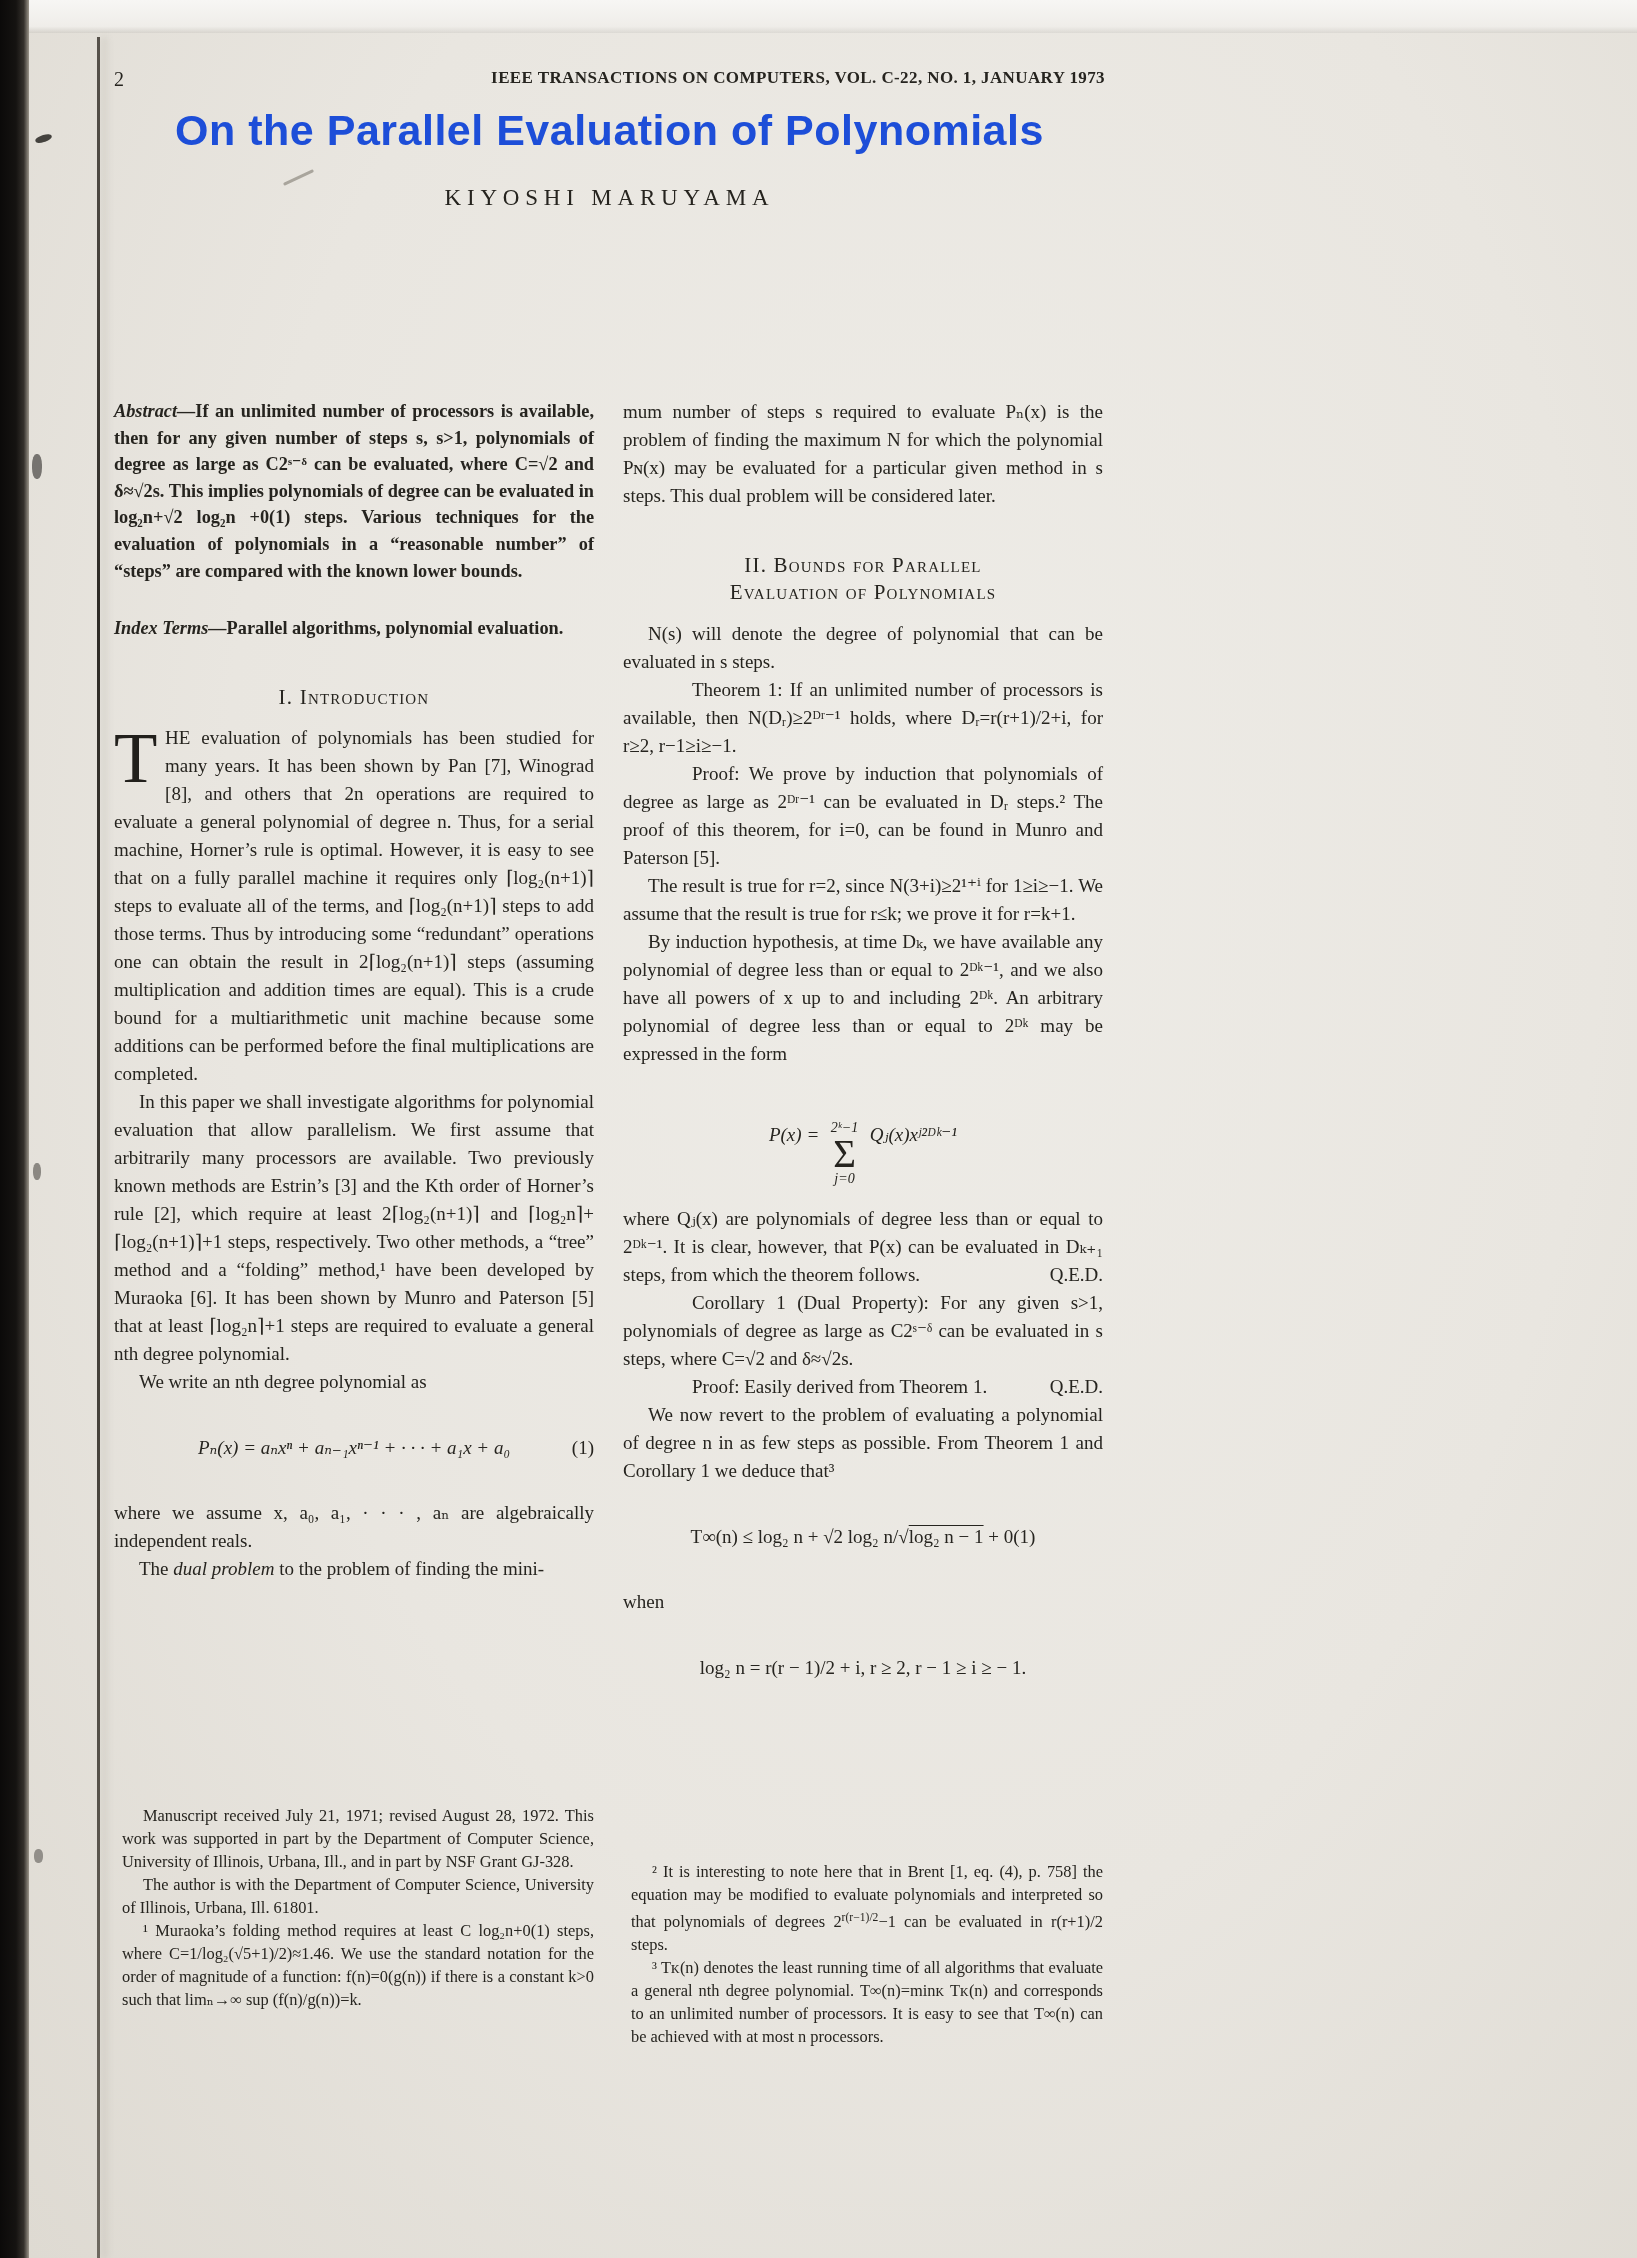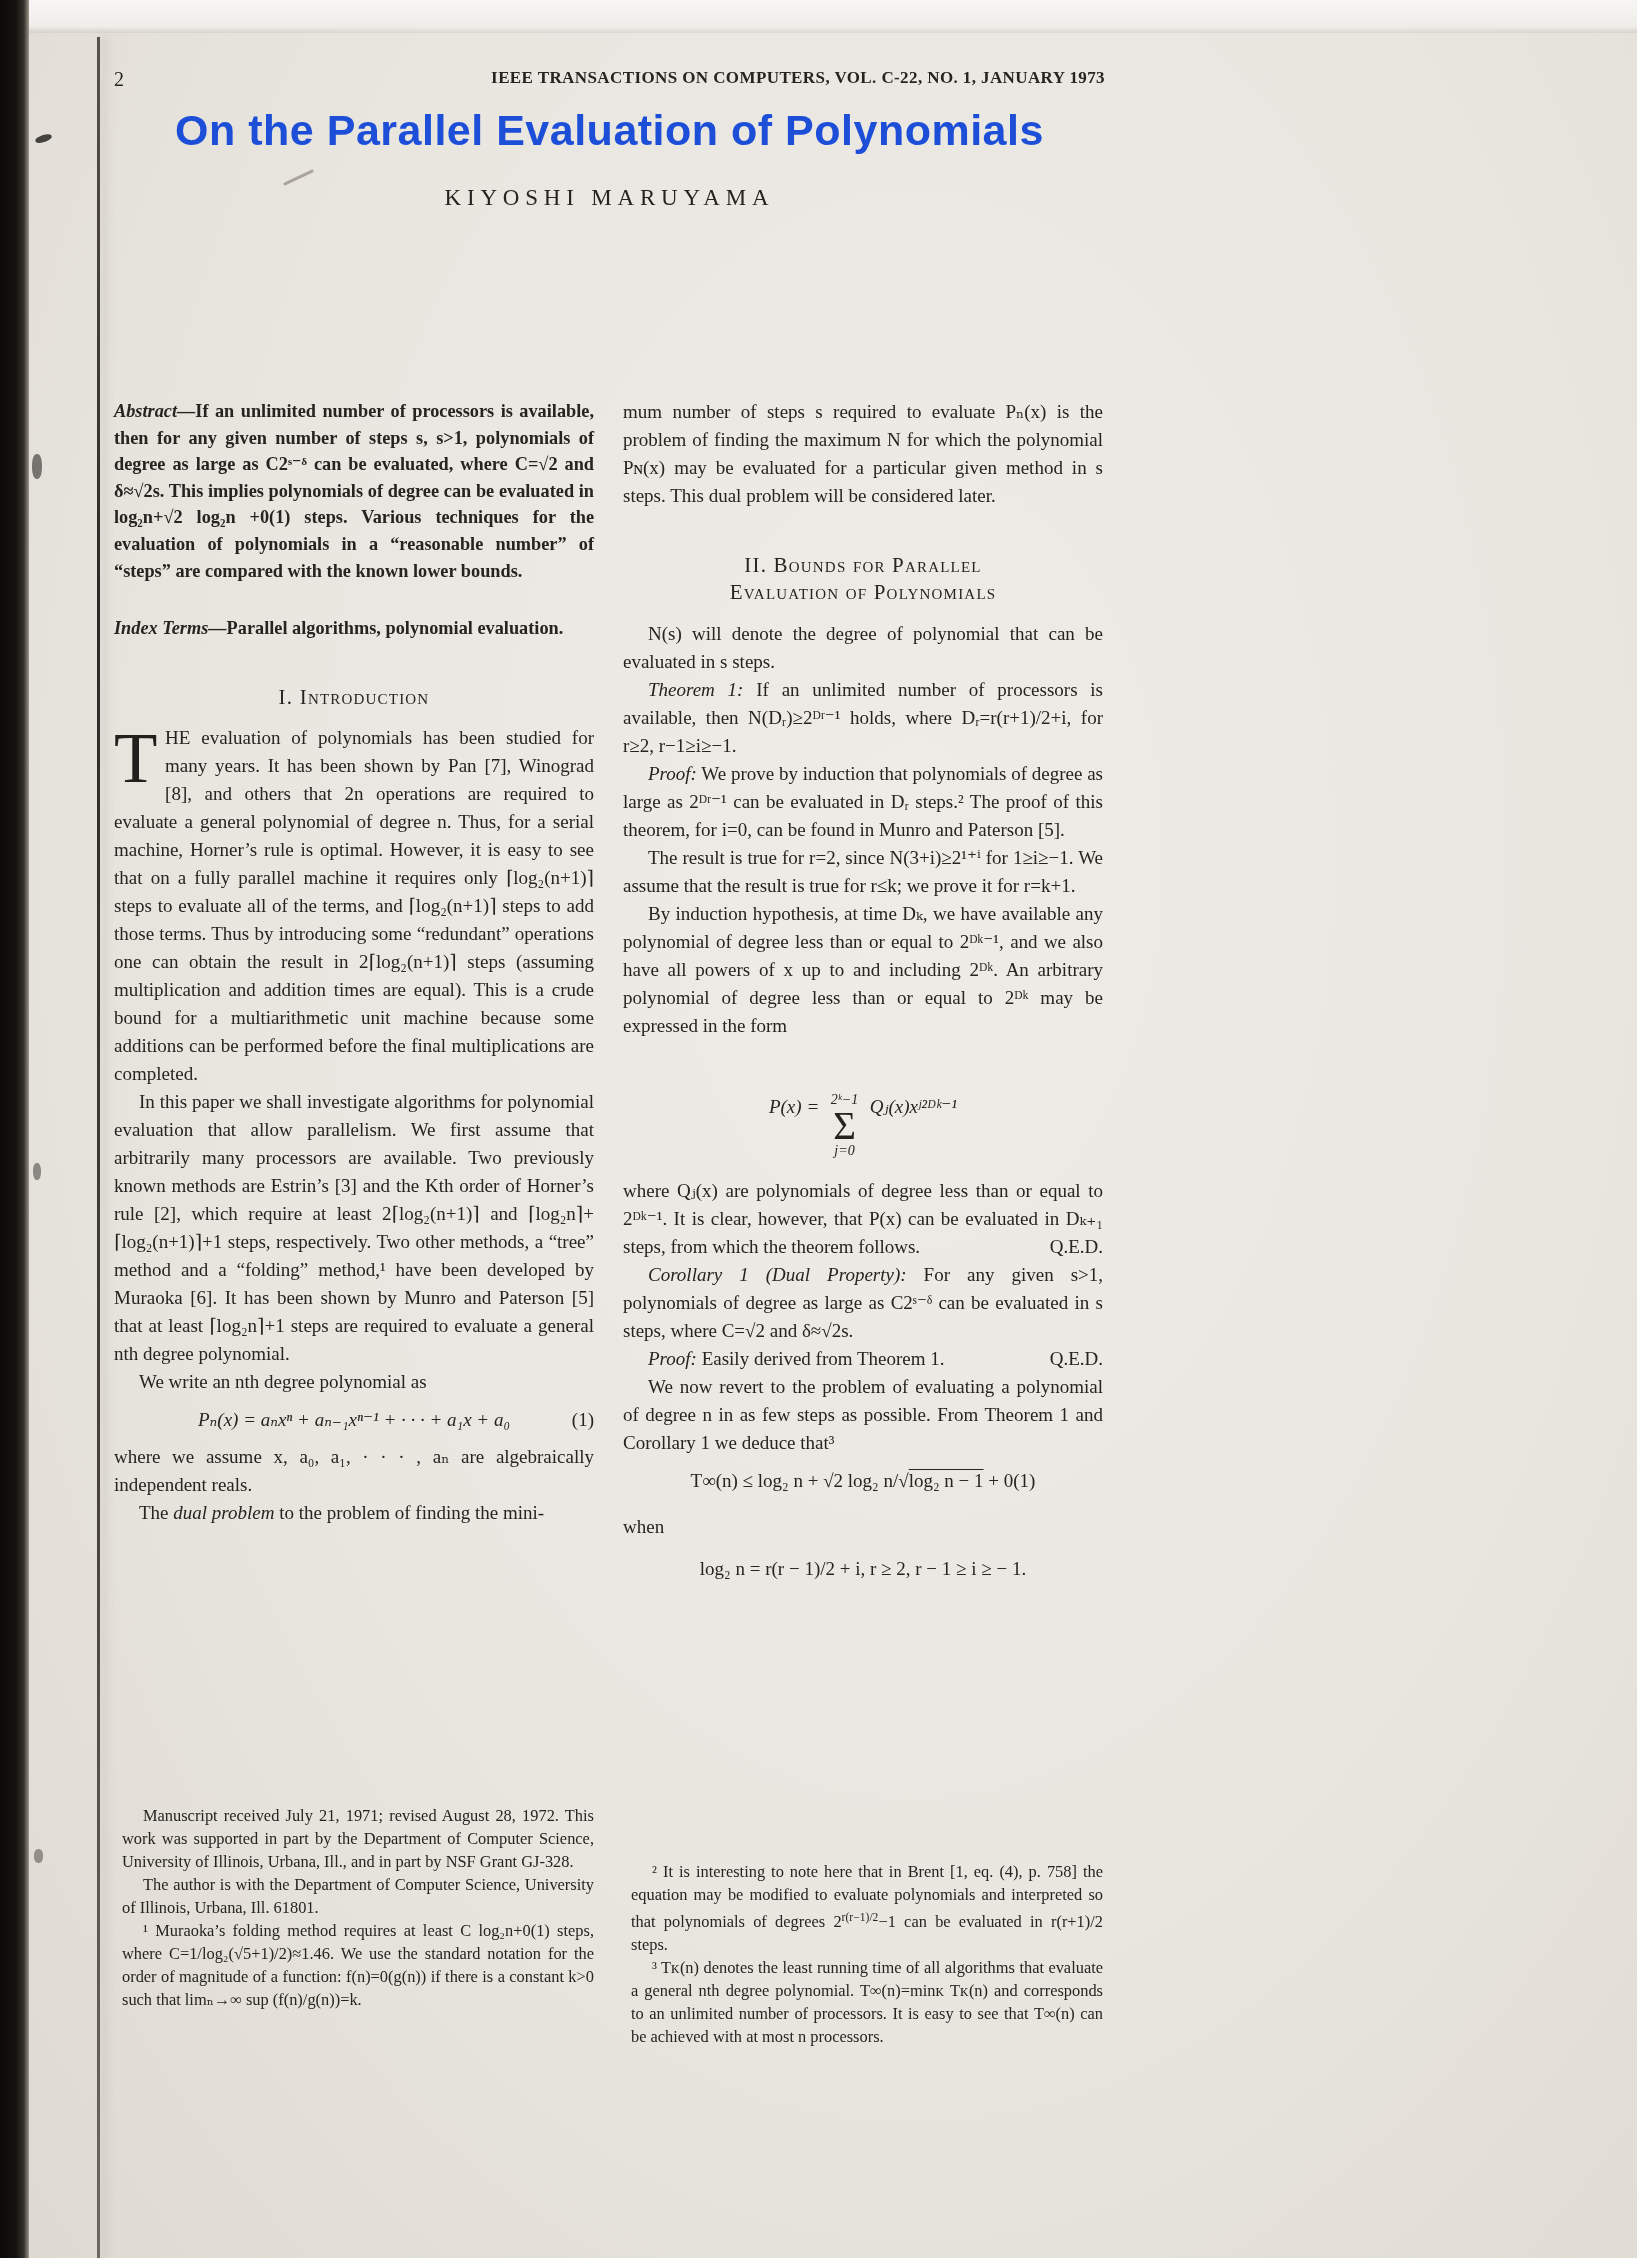--- a/index.html
+++ b/index.html
@@ -58,24 +58,24 @@
   .sec-head{
     text-align:center;font-variant:small-caps;font-size:21px;letter-spacing:1.2px;
     margin-top:42px;margin-bottom:13.5px;line-height:27px;
   }
   p{margin:0;}
   p.indent{text-indent:25px;}
   .dropcap{
     float:left;font-size:71px;line-height:56px;padding:5.8px 7.7px 0 0;
     font-weight:400;color:#22201c;
   }
-  .lead{font-style:italic;}
+  .lead{margin-left:44px;}
   .qed{float:right;}
 
-  .eq{position:relative;text-align:center;margin:9px 0;line-height:29px;}
+  .eq{position:relative;text-align:center;margin:37px 0;line-height:29px;}
   .math{font-style:italic;}
   .eq-num{position:absolute;right:0;top:0;font-style:normal;}
   .eq-sum{display:flex;justify-content:center;align-items:center;gap:11.6px;margin:17.4px 0 19.3px 0;}
   .sigma-stack{display:inline-flex;flex-direction:column;align-items:center;line-height:1;margin-top:36px;}
   .sigma-upper,.sigma-lower{font-size:14px;font-style:italic;}
   .sigma{font-size:39px;line-height:37px;font-style:normal;}
   .ovl{text-decoration:overline;text-align:right;}
   .eq-when{text-align:left;margin:17.4px 0 13.5px 0;}
 
   .footnotes{position:absolute;width:480px;font-size:16.4px;line-height:23px;text-align:justify;}

